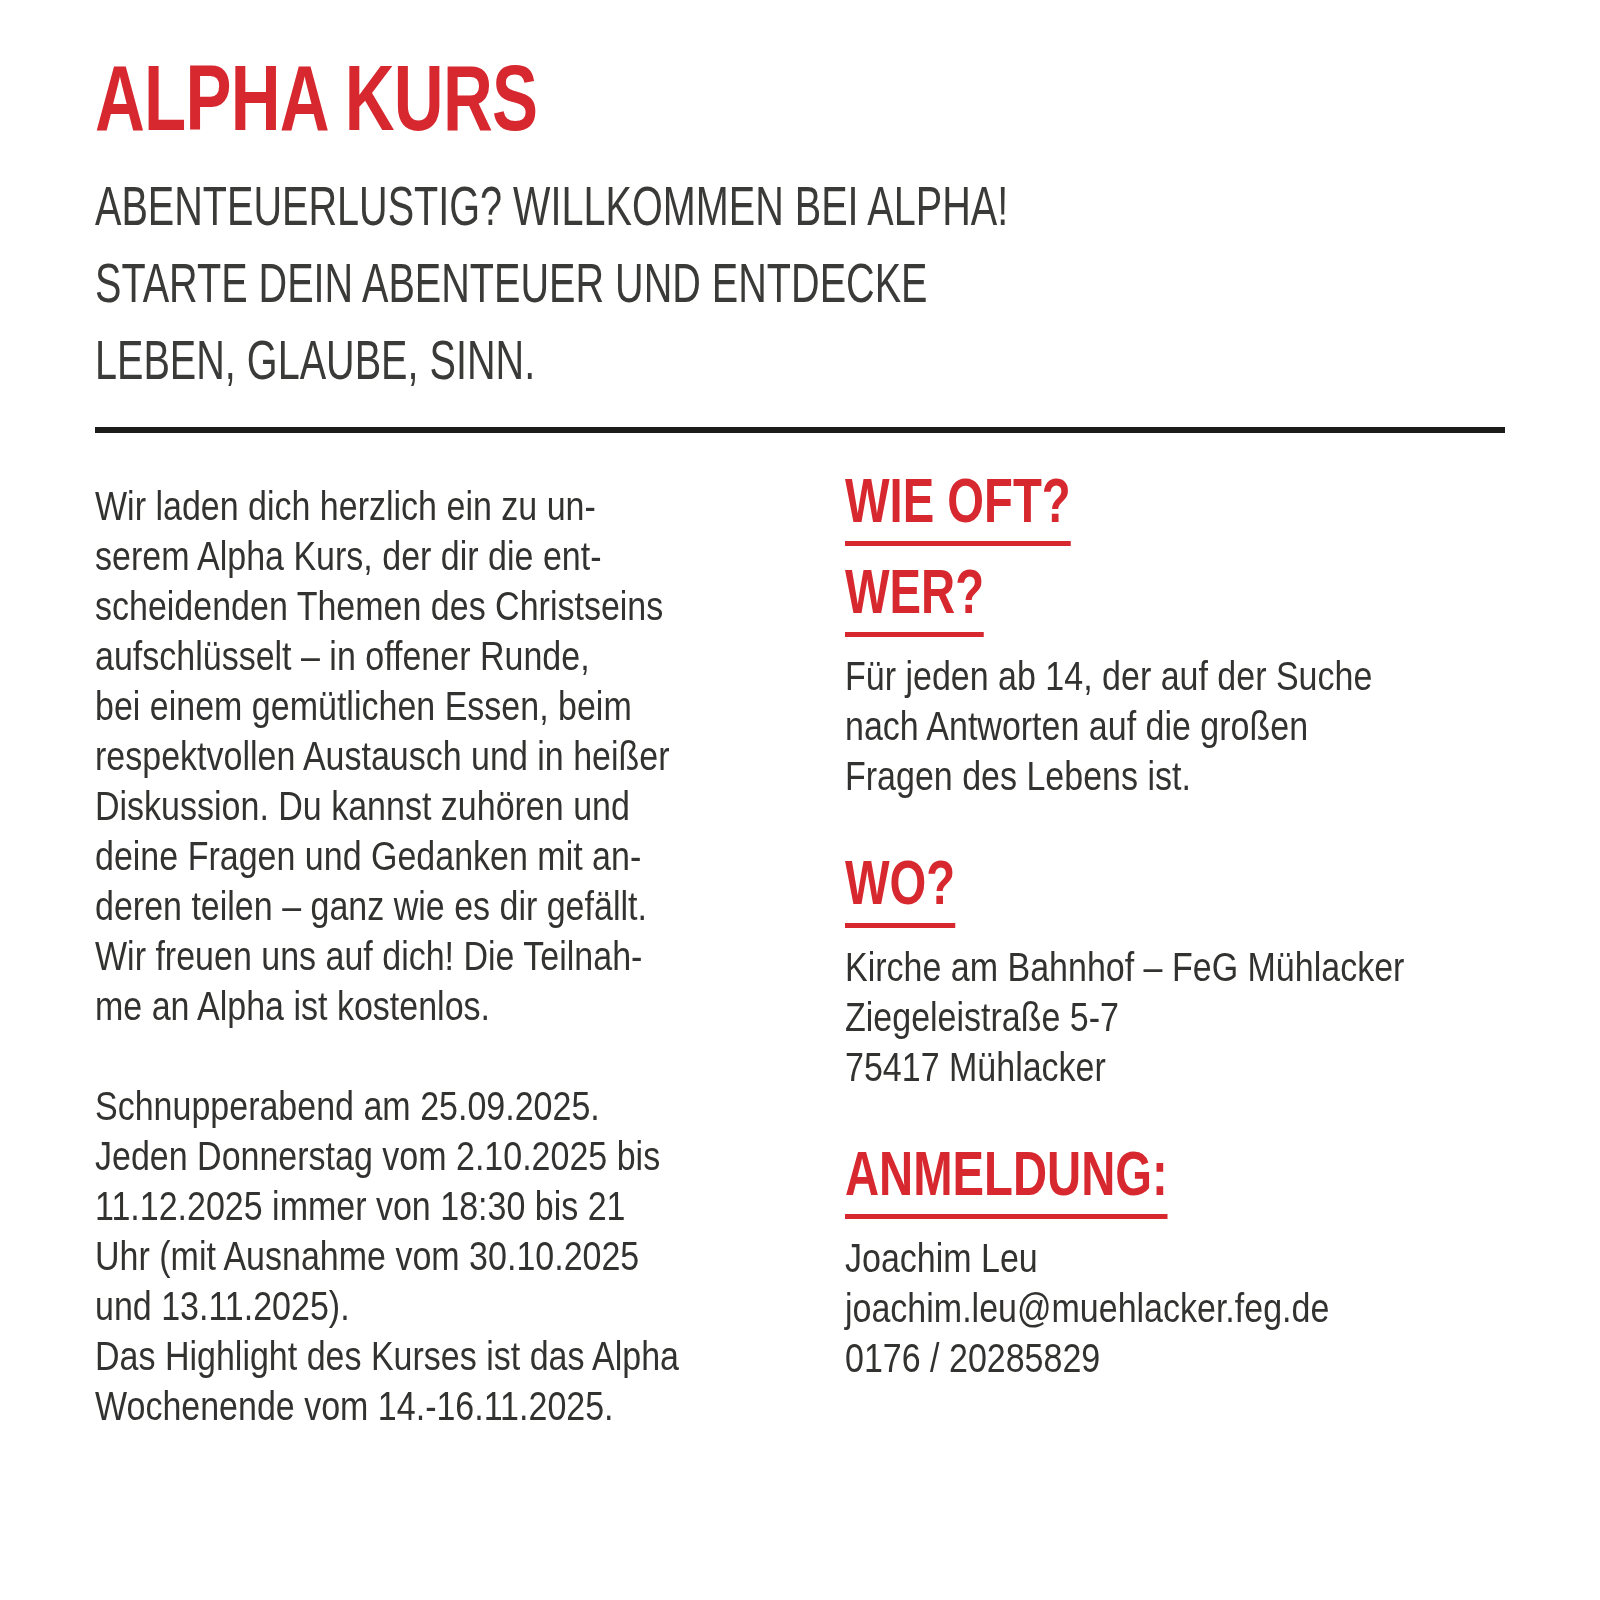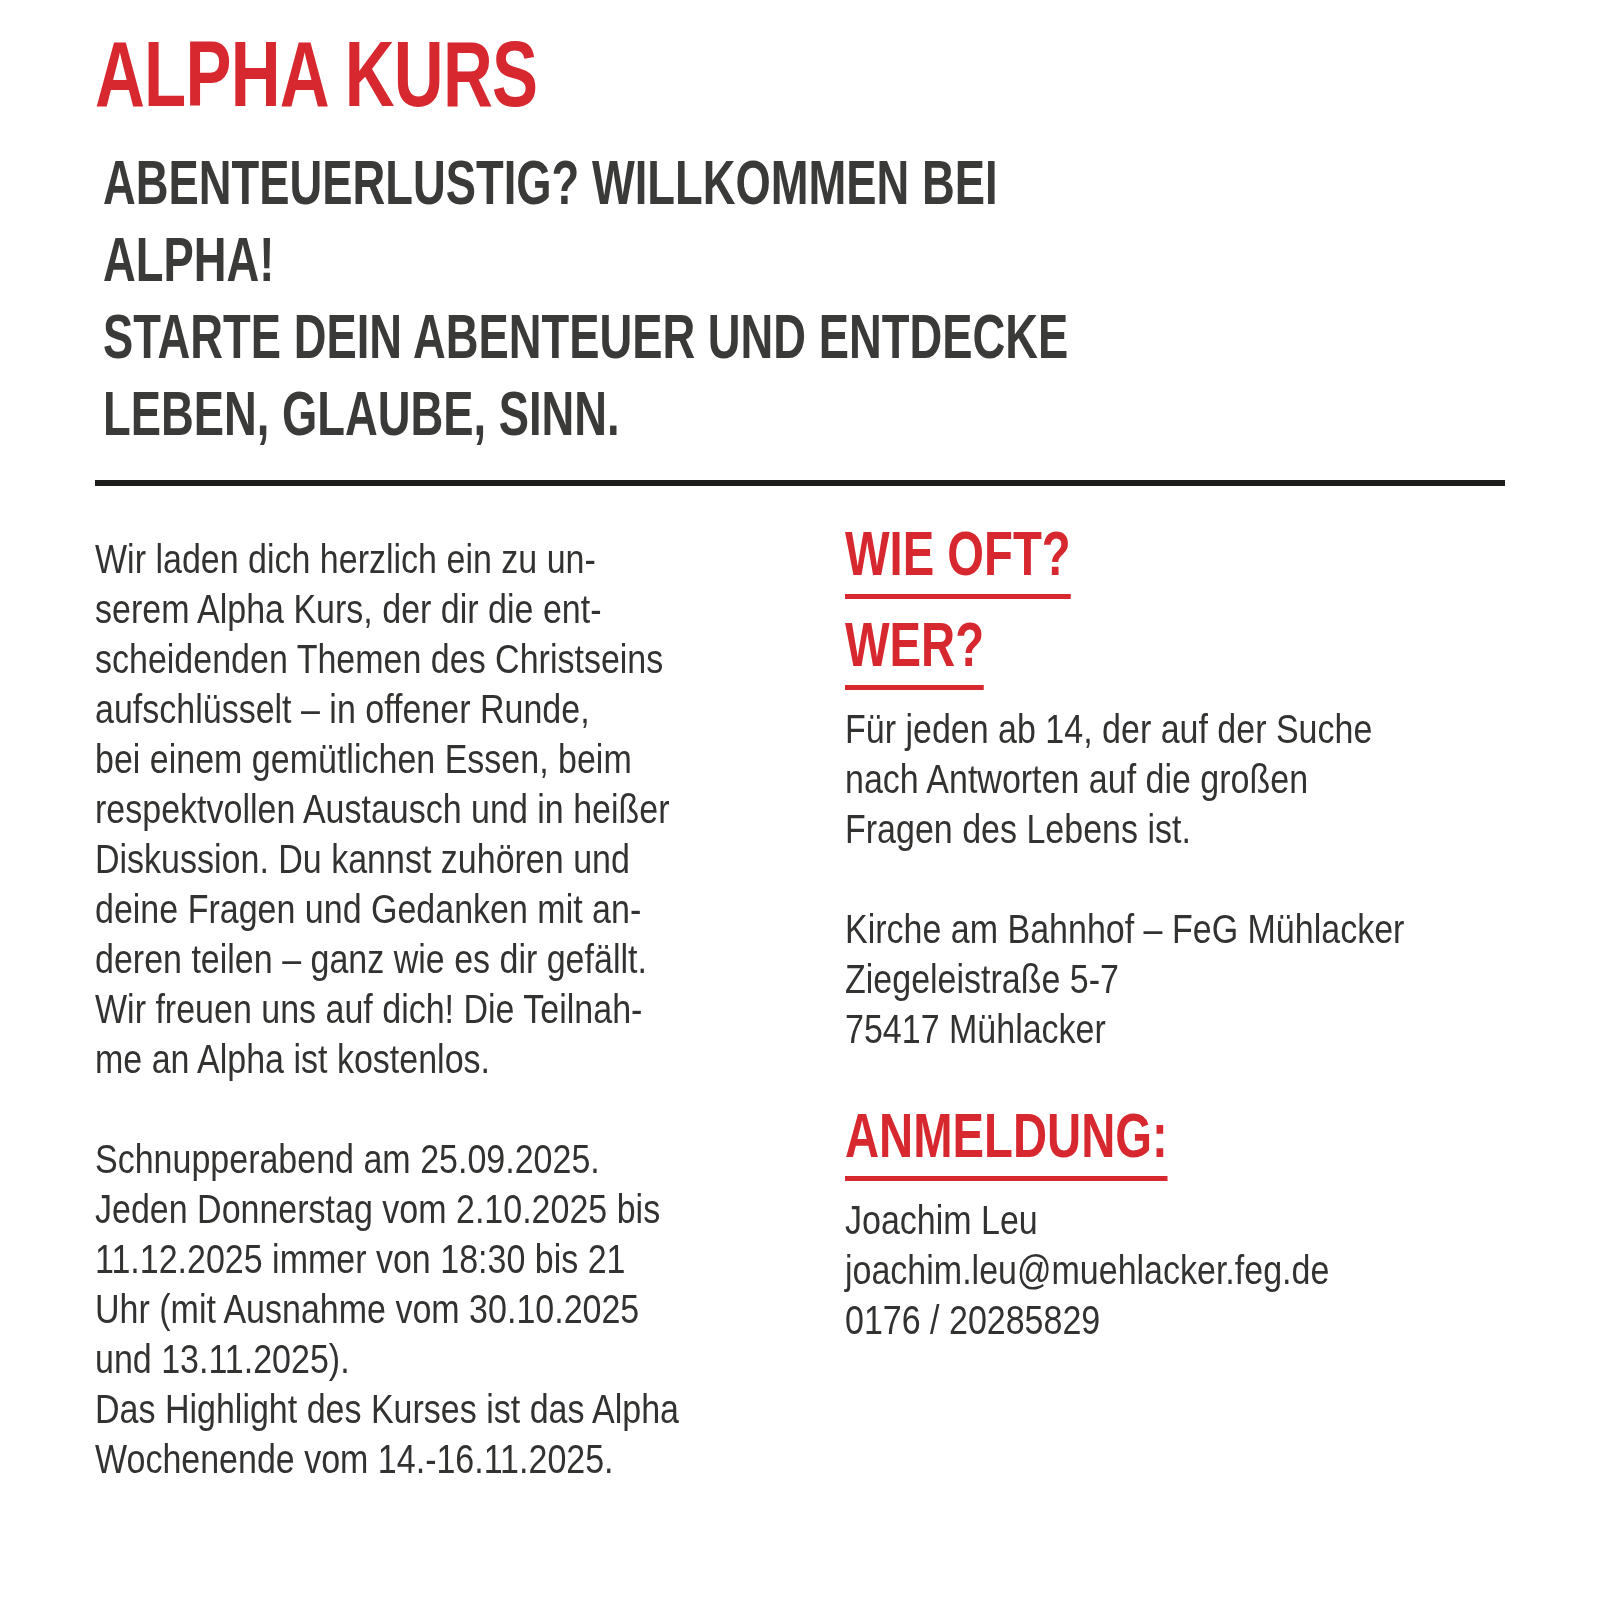--- a/index.html
+++ b/index.html
@@ -11,43 +11,43 @@
     width: 1600px;
     height: 1600px;
     font-family: "Liberation Sans", "DejaVu Sans", sans-serif;
     color: #333331;
     overflow: hidden;
   }
   .page {
     box-sizing: border-box;
     width: 1600px;
     height: 1600px;
-    padding: 28px 95px 0 95px;
+    padding: 52px 95px 0 95px;
   }
   
   .title {
     margin: 0;
     font-size: 92px;
     line-height: 1.0;
     font-weight: 700;
     color: #d7282f;
   }
   .title .squeeze {
     display: inline-block;
     transform: scaleX(0.75);
     transform-origin: 0 50%;
     letter-spacing: -1px;
     white-space: nowrap;
   }
   .subtitle {
-    margin: 8px;
+    margin: 0;
     margin-top: 24px;
-    font-size: 63px;
+    font-size: 55px;
     line-height: 77px;
-    font-weight: 700;
+    font-weight: 400;
     color: #3a3a38;
   }
   .subtitle .squeeze {
     display: inline-block;
     transform: scaleX(0.72);
     transform-origin: 0 0;
     white-space: pre-line;
   }
   .divider {
     height: 6px;
@@ -140,20 +140,21 @@
       </section>
 
       <section>
         <h2><span class="squeeze">WER?</span></h2>
         <p class="body-text"><span class="squeeze">Für jeden ab 14, der auf der Suche
 nach Antworten auf die großen
 Fragen des Lebens ist.</span></p>
       </section>
 
       <section>
+        <h2><span class="squeeze">WO?</span></h2>
         <p class="body-text"><span class="squeeze">Kirche am Bahnhof – FeG Mühlacker
 Ziegeleistraße 5-7
 75417 Mühlacker</span></p>
       </section>
 
       <section>
         <h2><span class="squeeze">ANMELDUNG:</span></h2>
         <p class="body-text"><span class="squeeze">Joachim Leu
 joachim.leu@muehlacker.feg.de
 0176 / 20285829</span></p>

